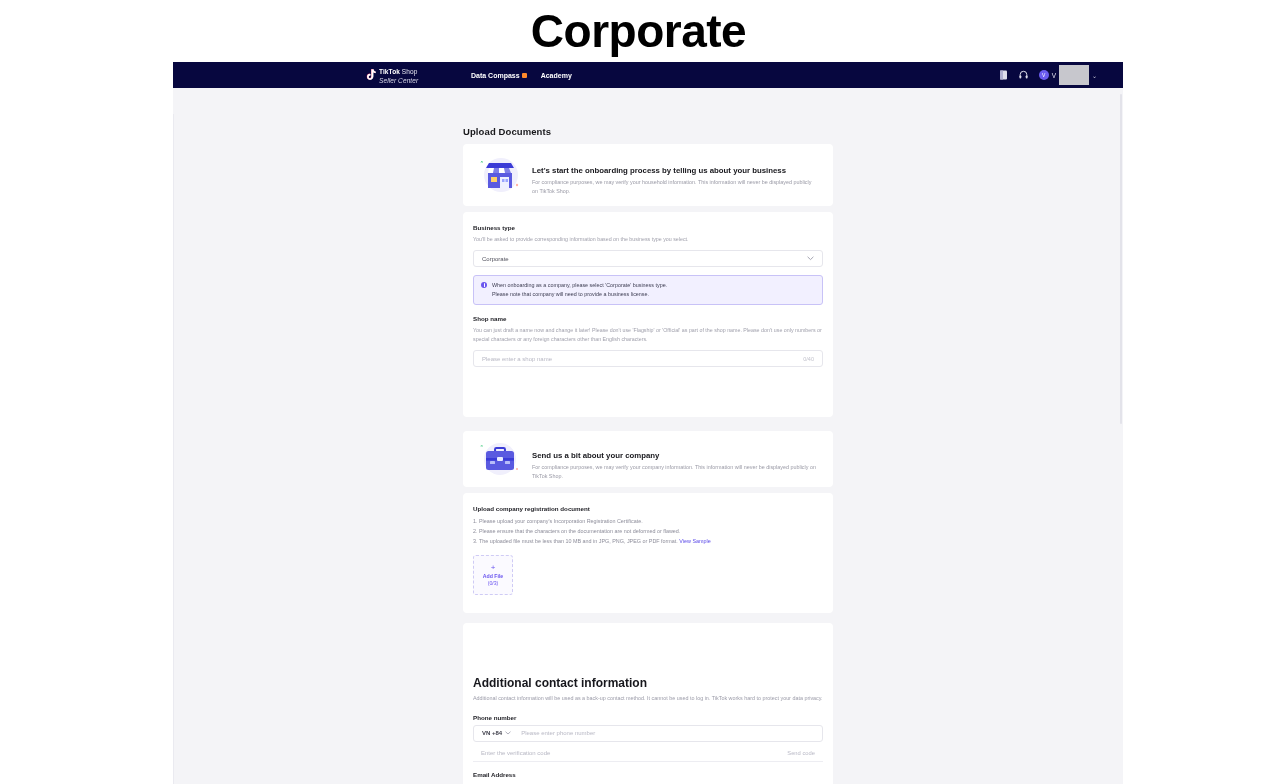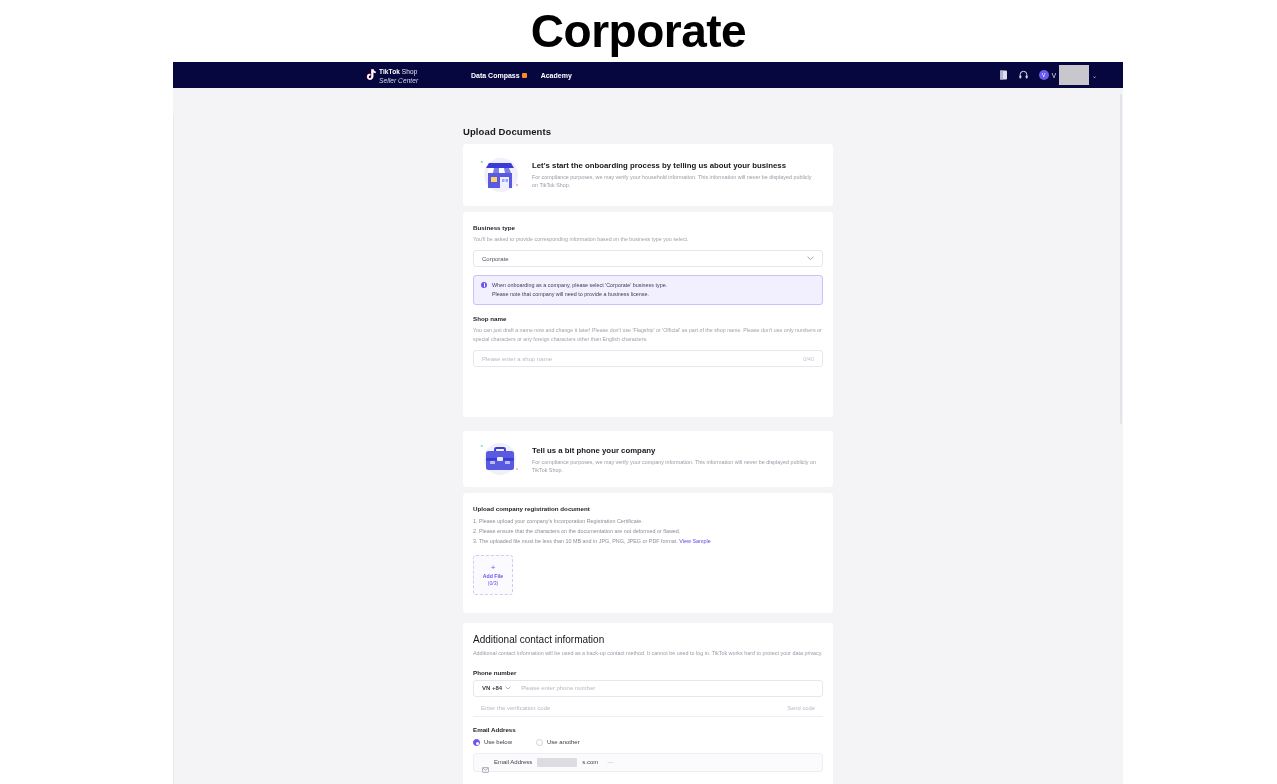--- a/index.html
+++ b/index.html
@@ -74,21 +74,21 @@
     font-size: 9.5px; font-weight: bold; color: #18181b; letter-spacing: 0.1px;
   }
 
   .card {
     position: absolute; left: 290px; width: 370px;
     background: #ffffff; border-radius: 4px;
   }
 
   
   #card-intro { top: 56px; height: 62px; }
-  .intro-row { display: flex; align-items: center; gap: 9px; padding: 11px 14px; }
+  .intro-row { display: flex; align-items: flex-end; gap: 9px; padding: 11px 14px; }
   .illus { width: 46px; height: 40px; flex: none; }
   .illus svg { display: block; }
   .intro-title { font-size: 7.8px; font-weight: bold; color: #17171c; margin-bottom: 3px; }
   .intro-desc { font-size: 5.4px; color: #9a9aa6; line-height: 1.55; max-width: 285px; }
 
   #card-business { top: 124px; height: 205px; padding: 12px 10px 0 10px; }
   .field-label { font-size: 6.2px; font-weight: bold; color: #1c1c22; margin-bottom: 4px; }
   .field-help { font-size: 5.3px; color: #a0a0ac; line-height: 1.6; margin-bottom: 7px; }
 
   .select {
@@ -125,21 +125,21 @@
     border-radius: 3px; background: #fbfaff;
     display: flex; flex-direction: column; align-items: center; justify-content: center;
     gap: 1px; cursor: pointer;
   }
   .addfile .plus { font-size: 8px; color: #6a55ef; line-height: 8px; }
   .addfile .t1 { font-size: 5.2px; color: #6a55ef; font-weight: bold; }
   .addfile .t2 { font-size: 5.2px; color: #6a55ef; }
 
   
   #card-contact { top: 535px; height: 170px; padding: 11px 10px 0 10px; }
-  .sec-title { font-size: 10px; font-weight: normal; color: #17171c; margin-bottom: 4px; }
+  .sec-title { font-size: 12px; font-weight: bold; color: #17171c; margin-bottom: 4px; margin-top: 42px; }
   .sec-desc { font-size: 5.4px; color: #9b9ba8; line-height: 1.65; margin-bottom: 11px; }
 
   .phone-row {
     height: 17px; border: 1px solid #e6e6ec; border-radius: 3px; background: #fff;
     display: flex; align-items: center; overflow: hidden;
   }
   .cc {
     display: flex; align-items: center; gap: 3px; padding: 0 6px 0 8px; height: 100%;
     font-size: 6px; color: #3e3e4a; font-weight: bold; cursor: pointer;
   }
@@ -311,21 +311,21 @@
               <rect x="9" y="11" width="28" height="19" rx="2.5" fill="#5a5ae0"></rect>
               <rect x="9" y="18" width="28" height="2.6" fill="#3b3bd6"></rect>
               <rect x="20" y="17" width="6" height="4" rx="1" fill="#e9ecff"></rect>
               <rect x="13" y="21" width="5" height="3" rx="0.6" fill="#cfd6ff" opacity="0.8"></rect>
               <rect x="28" y="21" width="5" height="3" rx="0.6" fill="#cfd6ff" opacity="0.8"></rect>
               <path d="M4 5.2l1.4 1.4M5.4 5.2L4 6.6" stroke="#5ad18e" stroke-width="0.9"></path>
               <circle cx="40" cy="29" r="1.1" fill="#ffb4a6"></circle>
             </svg>
           </span>
           <div>
-            <div class="intro-title">Tell us a bit phone your company</div>
+            <div class="intro-title">Send us a bit about your company</div>
             <div class="intro-desc">For compliance purposes, we may verify your company information. This information will never be displayed publicly on TikTok Shop.</div>
           </div>
         </div>
       </div>
 
       <div class="card" id="card-upload">
         <div class="field-label">Upload company registration document</div>
         <div class="upload-list">
           <div>1. Please upload your company's Incorporation Registration Certificate.</div>
           <div>2. Please ensure that the characters on the documentation are not deformed or flawed.</div>

